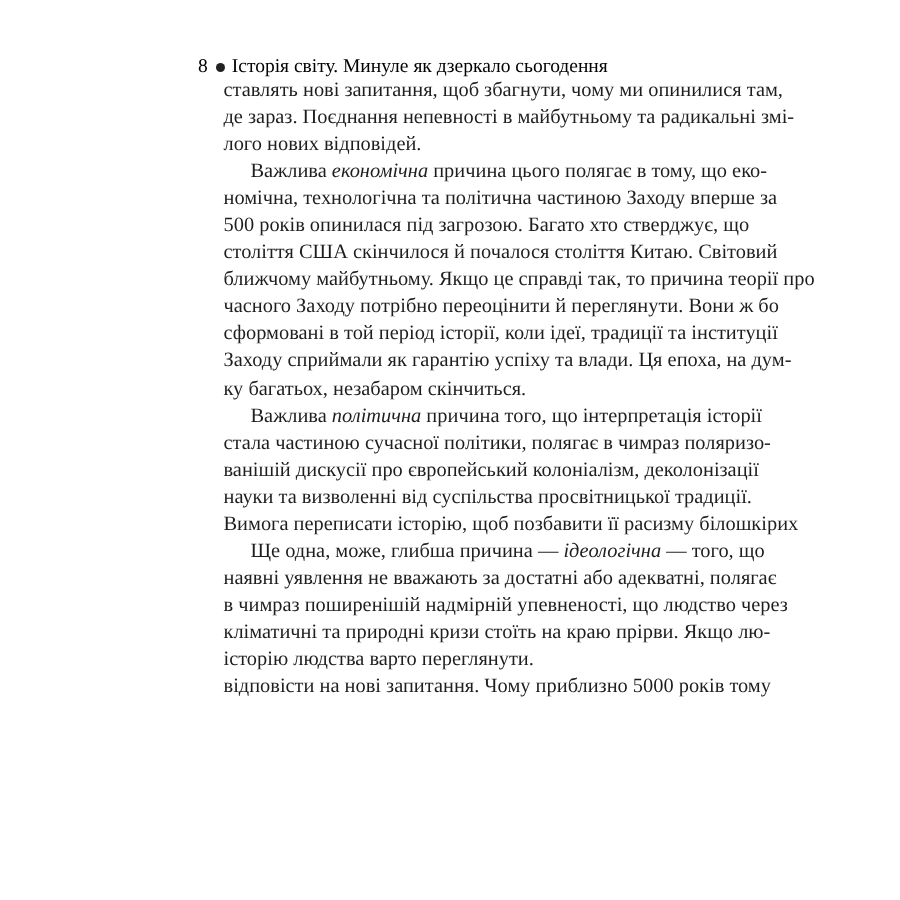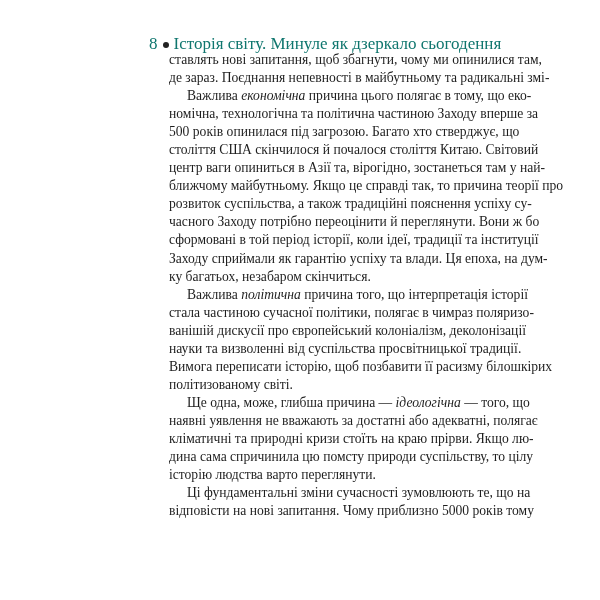--- a/index.html
+++ b/index.html
@@ -4,73 +4,70 @@
   <style>
     html, body { margin: 0; padding: 0; }
     body {
       width: 600px; height: 600px; overflow: hidden;
       background: #ffffff;
       font-family: "Liberation Serif", "DejaVu Serif", serif;
       color: #1e1e1e;
     }
     .page { position: relative; width: 600px; height: 600px; }
     .running-head {
-      position: absolute; left: 149px; top: 36px;
-      font-size: 17px; line-height: 16px; color: #0f766e;
+      position: absolute; left: 132px; top: 36px;
+      font-size: 13px; line-height: 16px; color: #000000;
       white-space: nowrap;
     }
     .running-head .bullet { display: inline-block; width: 6px; height: 6px; border-radius: 50%; background: #222; margin: 0 5px 1px 5px; vertical-align: middle; }
     .body-text {
       position: absolute; left: 149px; top: 51px; width: 314px;
       font-size: 13.6px; line-height: 18.05px;
       text-align: justify;
     }
-    .body-text .line { display: block; white-space: nowrap; text-align-last: justify; height: 18.05px; margin-left: 20px; }
+    .body-text .line { display: block; white-space: nowrap; text-align-last: justify; height: 18.05px; }
     .body-text .line.last { text-align-last: left; }
     .body-text .line.indent { padding-left: 18px; font-family: Liberation Serif, serif; }
     em { font-style: italic; }
   </style>
 </head>
 <body>
 
 <div class="page">
   <div class="running-head">
     <span>8</span><span class="bullet"></span><span>Історія світу. Минуле як дзеркало сьогодення</span>
   </div>
   <div class="body-text" id="body-text">
       <div>
         <span class="line">ставлять нові запитання, щоб збагнути, чому ми опинилися там,</span>
         <span class="line">де зараз. Поєднання непевності в майбутньому та радикальні змі-</span>
+        <span class="line last">лого нових відповідей.</span>
       </div>
       <div>
         <span class="line indent">Важлива <em>економічна</em> причина цього полягає в тому, що еко-</span>
         <span class="line">номічна, технологічна та політична частиною Заходу вперше за</span>
         <span class="line">500 років опинилася під загрозою. Багато хто стверджує, що</span>
         <span class="line">століття США скінчилося й почалося століття Китаю. Світовий</span>
-        <span class="line">центр ваги опиниться в Азії та, вірогідно, зостанеться там у най-</span>
         <span class="line">ближчому майбутньому. Якщо це справді так, то причина теорії про</span>
-        <span class="line">розвиток суспільства, а також традиційні пояснення успіху су-</span>
         <span class="line">часного Заходу потрібно переоцінити й переглянути. Вони ж бо</span>
         <span class="line">сформовані в той період історії, коли ідеї, традиції та інституції</span>
         <span class="line">Заходу сприймали як гарантію успіху та влади. Ця епоха, на дум-</span>
         <span class="line last">ку багатьох, незабаром скінчиться.</span>
       </div>
       <div>
         <span class="line indent">Важлива <em>політична</em> причина того, що інтерпретація історії</span>
         <span class="line">стала частиною сучасної політики, полягає в чимраз поляризо-</span>
         <span class="line">ванішій дискусії про європейський колоніалізм, деколонізації</span>
         <span class="line">науки та визволенні від суспільства просвітницької традиції.</span>
         <span class="line">Вимога переписати історію, щоб позбавити її расизму білошкірих</span>
-        <span class="line last">політизованому світі.</span>
       </div>
       <div>
         <span class="line indent">Ще одна, може, глибша причина — <em>ідеологічна</em> — того, що</span>
         <span class="line">наявні уявлення не вважають за достатні або адекватні, полягає</span>
+        <span class="line">в чимраз поширенішій надмірній упевненості, що людство через</span>
         <span class="line">кліматичні та природні кризи стоїть на краю прірви. Якщо лю-</span>
-        <span class="line">дина сама спричинила цю помсту природи суспільству, то цілу</span>
         <span class="line last">історію людства варто переглянути.</span>
       </div>
       <div>
-        <span class="line indent">Ці фундаментальні зміни сучасності зумовлюють те, що на</span>
         <span class="line">відповісти на нові запитання. Чому приблизно 5000 років тому</span>
       </div>
     </div>
 </div>
 
 </body></html>

